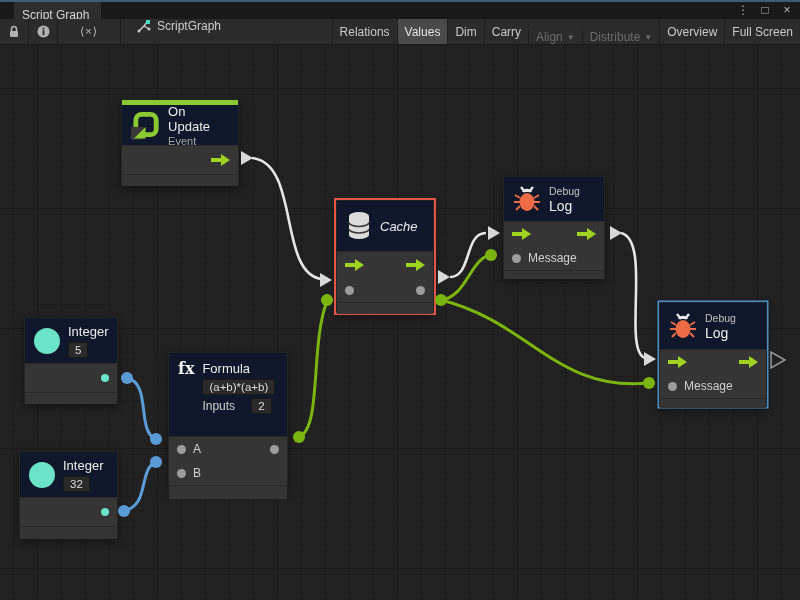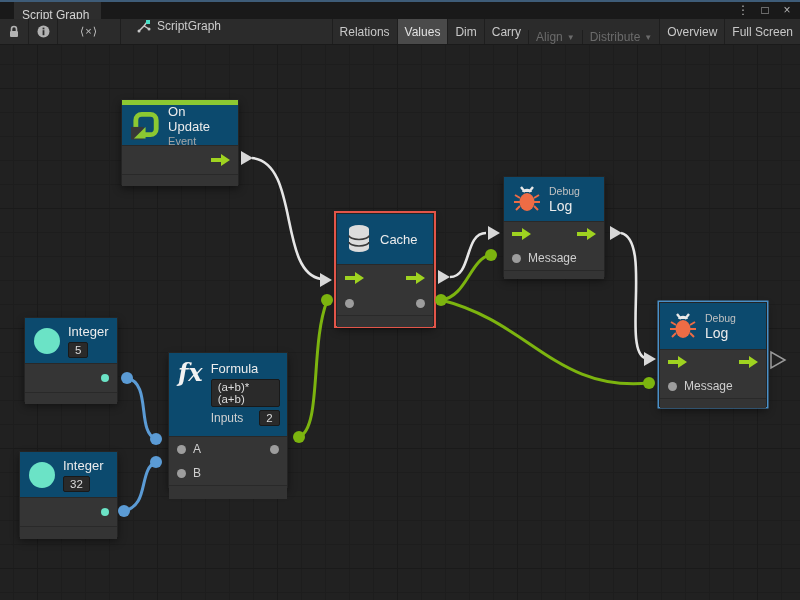--- a/index.html
+++ b/index.html
@@ -33,36 +33,36 @@
       linear-gradient(90deg,#1a1a1a 1px,transparent 1px),
       linear-gradient(#1d1d1d 1px,transparent 1px),
       linear-gradient(90deg,#1d1d1d 1px,transparent 1px);
     background-size:120px 120px,120px 120px,24px 24px,24px 24px;
     background-position:0 44px,37px 0,0 20px,13px 0;}
   
   .node{position:absolute;background:#383838;border:1px solid #242424;box-shadow:0 4px 8px rgba(0,0,0,.45);
     color:#e4e4e4;box-sizing:border-box;z-index:10;}
   .node.sel-red{box-shadow:0 0 0 2px #e25549,0 4px 8px rgba(0,0,0,.45);}
   .node.sel-blue{box-shadow:0 0 0 1.5px #4a90c8,0 4px 8px rgba(0,0,0,.45);}
-  .nhead{display:flex;align-items:center;gap:8px;padding:0 9px;background:#0c4a6e;}
+  .nhead{display:flex;align-items:center;gap:8px;padding:0 9px;background:#0f172a;}
   .nbody{background:#353535;border-top:1px solid #292929;}
   .prow{display:flex;align-items:center;gap:7px;padding:0 8px;position:relative;}
   .nfoot{background:#343434;border-top:1px solid #292929;}
   .ntitle{font-size:13px;color:#ececec;}
   .nsub{font-size:11px;color:#a6a6a6;margin-top:1px;}
   .nkind{font-size:10.5px;color:#c2c2c2;}
   .nbig{font-size:14px;color:#ececec;margin-top:1px;}
   .vbox{display:inline-block;background:#2a2a2a;border:1px solid #191919;border-radius:2px;
     color:#dcdcdc;font-size:11.5px;padding:1px 6px;margin-top:3px;}
   .dot{width:9px;height:9px;border-radius:50%;background:#9d9d9d;flex:none;}
   .dot.teal{width:8px;height:8px;background:#6be3c6;}
   .plabel{font-size:12px;color:#cfcfcf;}
   .spacer{flex:1;}
   .circle-icon{width:26px;height:26px;border-radius:50%;background:#6be3c6;flex:none;}
-  .fx{font-family:"DejaVu Serif",serif;font-style:italic;font-weight:bold;font-size:24px;color:#f2f2f2;line-height:1;}
+  .fx{font-family:"DejaVu Serif",serif;font-weight:bold;font-size:16px;color:#f2f2f2;line-height:1;}
   .wires{position:absolute;left:0;top:0;width:800px;height:600px;z-index:20;pointer-events:none;}
 </style>
 </head>
 <body>
 
 <div class="titlebar">
   <div class="tab">
     <svg width="12" height="12" viewBox="0 0 12 12">
       <g fill="#c0c0c0">
           <rect x="4" y="0" width="4" height="3.4"></rect>
@@ -162,21 +162,21 @@
     <div class="prow" style="height:28px;">
       <span class="spacer"></span>
       <svg width="19" height="12" viewBox="0 0 19 12">
         <path d="M0 4 h10 V0 l9 6 -9 6 V8 H0 z" fill="#9fd320"></path>
         </svg>
     </div>
   </div>
   <div class="nfoot" style="height:11px;"></div>
 </div>
 
-<div class="node sel-red" style="left:336px;top:213px;width:98px;height:113px;">
+<div class="node sel-red" style="left:336px;top:200px;width:98px;height:113px;font-style:italic;">
   <div class="nhead" style="height:50px;">
     <svg width="26" height="30" viewBox="0 0 26 30">
       <path d="M3 5 v19 a10 4 0 0 0 20 0 V5" fill="#dcdcdc"></path>
       <ellipse cx="13" cy="5" rx="10" ry="4" fill="#dcdcdc"></ellipse>
       <path d="M3 11.5 a10 4 0 0 0 20 0 M3 18 a10 4 0 0 0 20 0" stroke="#3a3a3a" stroke-width="1.6" fill="none"></path>
     </svg>
     <div class="ntitle">Cache</div>
   </div>
   <div class="nbody">
     <div class="prow" style="height:26px;">

